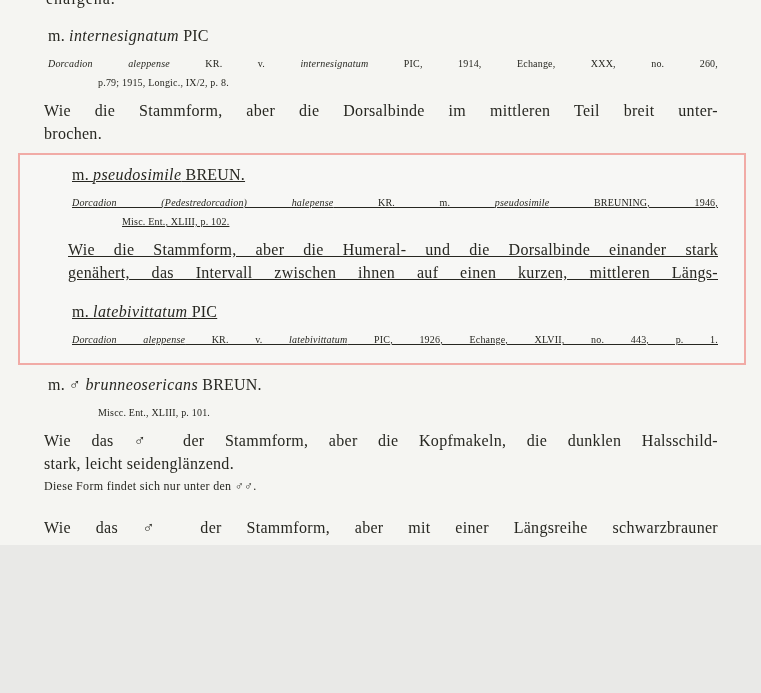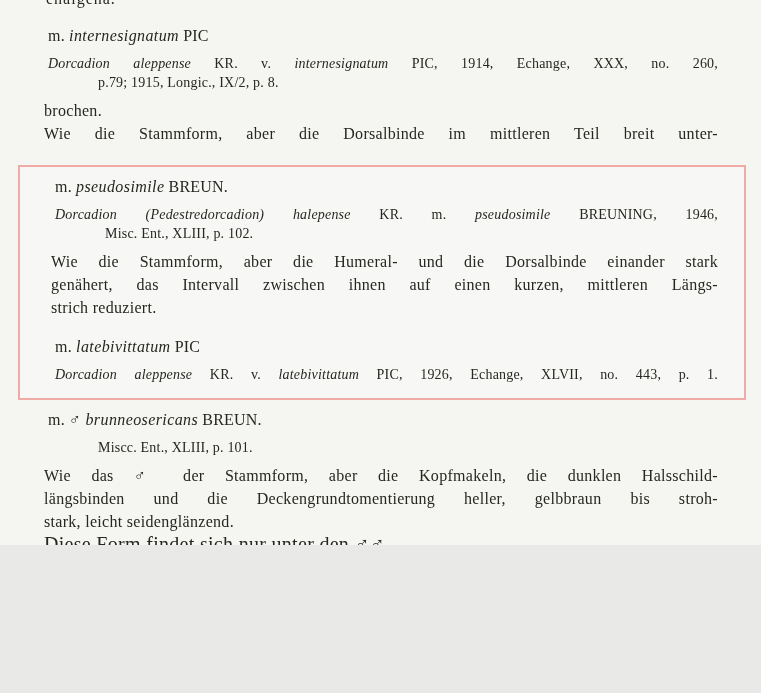--- a/index.html
+++ b/index.html
@@ -22,110 +22,109 @@
   }
   .frag span {
     display: block;
     font-size: 16px;
     line-height: 18px;
     transform: translateY(-10px);
     letter-spacing: 1px;
   }
   .slot-pre { margin: 17px 43px 0 44px; }
   .highlight-box {
-    margin: 20px 15px 0 18px;
+    margin: 8px 15px 0 18px;
     border: 2px solid var(--hl-border, #f1aba6);
     background: var(--hl-fill, #f7f7f5);
-    padding: 10px 26px 14px 31px;
+    padding: 10px 26px 14px 48px;
+    text-decoration: underline;
   }
   .slot-post { margin: 10px 43px 0 44px; }
 
   .entry + .entry { margin-top: 18px; }
 
   .entry-heading {
     font-size: 16px;
     line-height: 20px;
     margin: 0 0 0 4px;
     letter-spacing: 0.2px;
   }
   .entry-heading i { letter-spacing: 0.4px; }
 
   .entry-citation {
     margin: 8px 0 0 4px;
-    font-size: 14px;
+    font-size: 10px;
     line-height: 19px;
     letter-spacing: 0.2px;
   }
   .cit-line.indent { padding-left: 50px; }
   .cit-line.just { text-align: justify; text-align-last: justify; }
 
   .entry-body {
     margin: 7px 0 0 0;
     font-size: 16px;
     line-height: 23px;
     letter-spacing: 0.3px;
   }
   .body-line.just { text-align: justify; text-align-last: justify; }
 
   .entry-note {
     margin: 0;
-    font-size: 20px;
+    font-size: 12px;
     line-height: 23px;
     letter-spacing: 0.3px;
   }
 </style>
 </head>
 <body>
 
 <div id="page" style="--page-bg: #f5f5f2; --text-color: #272721; --hl-border: #f1aba6; --hl-fill: #f7f7f5;">
   <div class="frag">
     <span>ehalgena.</span>
   </div>
   <div class="slot-pre">
       <div class="entry">
     <p class="entry-heading"><span>m. </span><i>internesignatum</i><span> PIC</span></p>
     <div class="entry-citation">
           <div class="cit-line just"><i>Dorcadion aleppense</i><span> KR. v. </span><i>internesignatum</i><span> PIC, 1914, Echange, XXX, no. 260,</span></div>
           <div class="cit-line indent"><span>p.79; 1915, Longic., IX/2, p. 8.</span></div>
         </div>
     <div class="entry-body">
+          <div class="body-line just">Wie die Stammform, aber die Dorsalbinde im mittleren Teil breit unter-</div>
           <div class="body-line">brochen.</div>
-          <div class="body-line just">Wie die Stammform, aber die Dorsalbinde im mittleren Teil breit unter-</div>
         </div>
   </div>
     </div>
   <div class="highlight-box">
       <div class="entry">
     <p class="entry-heading"><span>m. </span><i>pseudosimile</i><span> BREUN.</span></p>
     <div class="entry-citation">
           <div class="cit-line just"><i>Dorcadion (Pedestredorcadion) halepense</i><span> KR. m. </span><i>pseudosimile</i><span> BREUNING, 1946,</span></div>
           <div class="cit-line indent"><span>Misc. Ent., XLIII, p. 102.</span></div>
         </div>
     <div class="entry-body">
           <div class="body-line just">Wie die Stammform, aber die Humeral- und die Dorsalbinde einander stark</div>
           <div class="body-line just">genähert, das Intervall zwischen ihnen auf einen kurzen, mittleren Längs-</div>
-          <div class="body-line">strich reduziert.</div>
         </div>
   </div>
       <div class="entry">
     <p class="entry-heading"><span>m. </span><i>latebivittatum</i><span> PIC</span></p>
     <div class="entry-citation">
           <div class="cit-line just"><i>Dorcadion aleppense</i><span> KR. v. </span><i>latebivittatum</i><span> PIC, 1926, Echange, XLVII, no. 443, p. 1.</span></div>
         </div>
   </div>
     </div>
   <div class="slot-post">
       <div class="entry">
     <p class="entry-heading"><span>m. ♂ </span><i>brunneosericans</i><span> BREUN.</span></p>
     <div class="entry-citation">
           <div class="cit-line indent"><span>Miscc. Ent., XLIII, p. 101.</span></div>
         </div>
     <div class="entry-body">
           <div class="body-line just">Wie das ♂ der Stammform, aber die Kopfmakeln, die dunklen Halsschild-</div>
-          <div class="body-line just">längsbinden und die Deckengrundtomentierung heller, gelbbraun bis stroh-</div>
           <div class="body-line">stark, leicht seidenglänzend.</div>
         </div>
   <p class="entry-note">Diese Form findet sich nur unter den ♂♂.</p>
       </div>
       <div class="entry">
     <div class="entry-body">
           <div class="body-line just">Wie das ♂ der Stammform, aber mit einer Längsreihe schwarzbrauner</div>
         </div>
   </div>
     </div>

